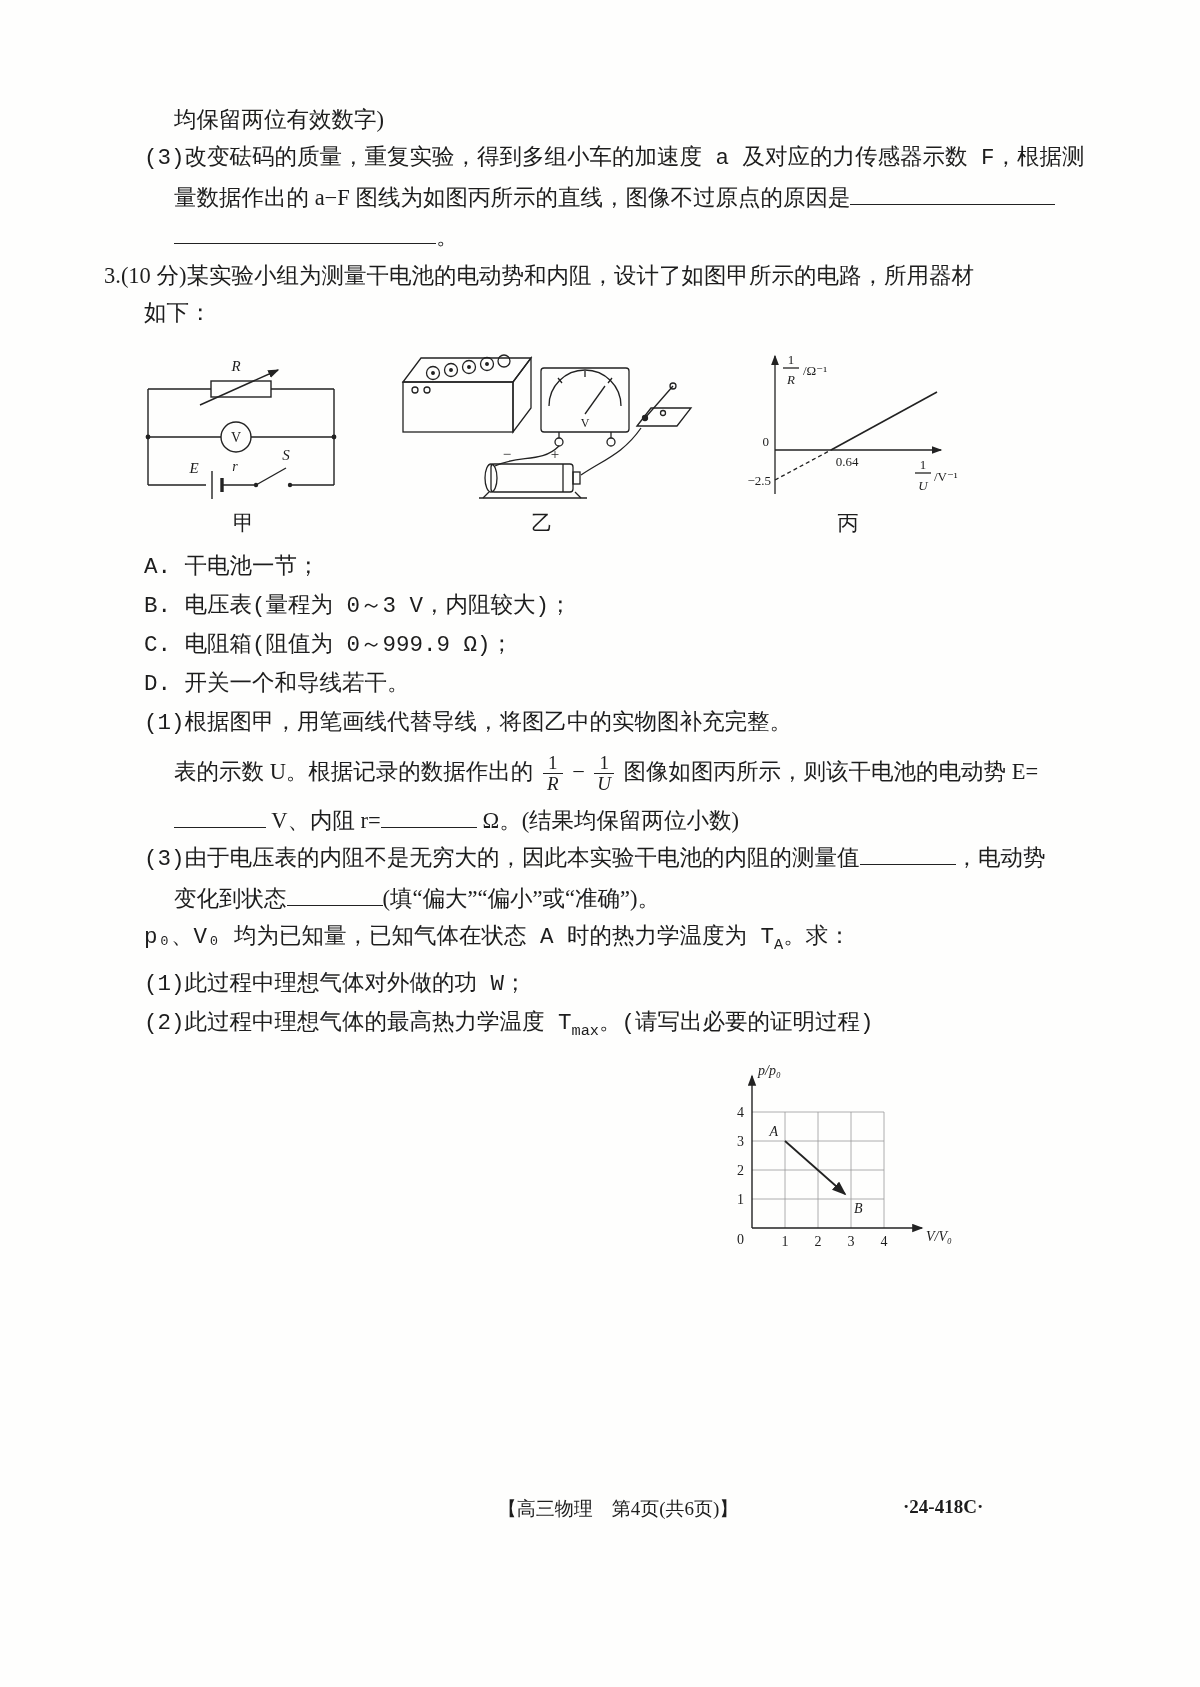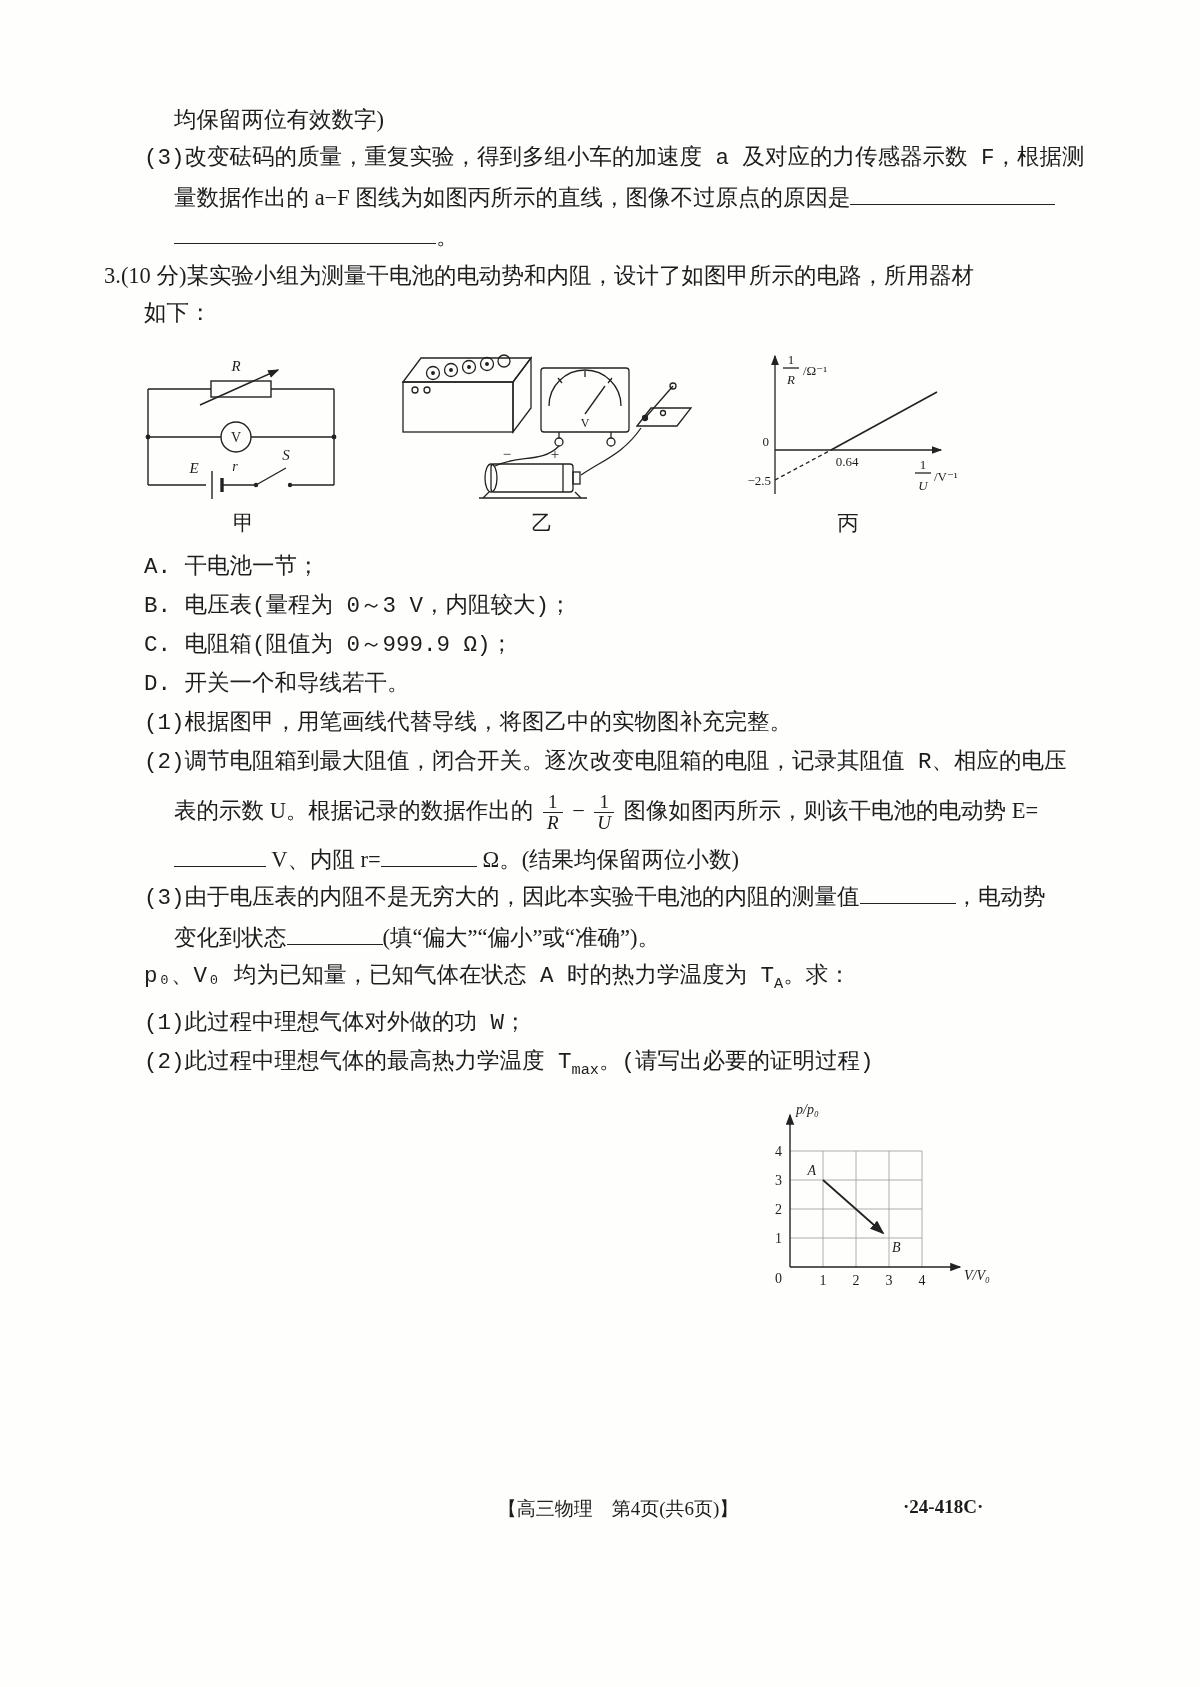--- a/index.html
+++ b/index.html
@@ -3,21 +3,21 @@
 <meta charset="utf-8">
 <style>
   * { margin:0; padding:0; box-sizing:border-box; }
   html,body { background:#ffffff; }
   body {
     width:1200px; height:1687px; position:relative; overflow:hidden;
     font-family:"Liberation Serif","DejaVu Serif",serif;
     color:#1d1d1d;
   }
   .page { position:absolute; inset:0; background:#fefefd; }
-  .content { padding:100px 43px 0 104px; font-size:22.5px; }
+  .content { padding:100px 81px 0 104px; font-size:22.5px; }
   .ln { line-height:39px; white-space:nowrap; }
   .i1 { padding-left:40px;font-family:Liberation Mono, monospace; }
   .i2 { padding-left:70px; }
   .ln-tall { line-height:58px; }
   .blank { display:inline-block; height:0.85em; border-bottom:1.6px solid #222; }
   .w200{width:205px} .w260{width:262px} .w90{width:92px} .w95{width:96px}
   .frac { display:inline-flex; flex-direction:column; align-items:center;
           vertical-align:middle; line-height:1.08; font-size:19px; margin:0 4px; }
   .frac .num { padding:0 5px; border-bottom:1.4px solid #222; }
   .frac .den { font-style:italic; padding:0 2px; }
@@ -177,21 +177,20 @@
         <figcaption>丙</figcaption>
       </figure>
     </div>
 
     <div class="ln i1"><span>A. 干电池一节；</span></div>
     <div class="ln i1"><span>B. 电压表(量程为 0～3 V，内阻较大)；</span></div>
     <div class="ln i1"><span>C. 电阻箱(阻值为 0～999.9 Ω)；</span></div>
     <div class="ln i1"><span>D. 开关一个和导线若干。</span></div>
 
     <div class="ln i1"><span>(1)根据图甲，用笔画线代替导线，将图乙中的实物图补充完整。</span></div>
-    <div class="ln i1"><span>(2)调节电阻箱到最大阻值，闭合开关。逐次改变电阻箱的电阻，记录其阻值 R、相应的电压</span></div>
 
     <div class="ln i2 ln-tall">
       <span>表的示数 U。根据记录的数据作出的</span>
       <span class="frac">
           <span class="num">1</span>
           <span class="den">R</span>
         </span>
       <span>−</span>
       <span class="frac">
           <span class="num">1</span>

